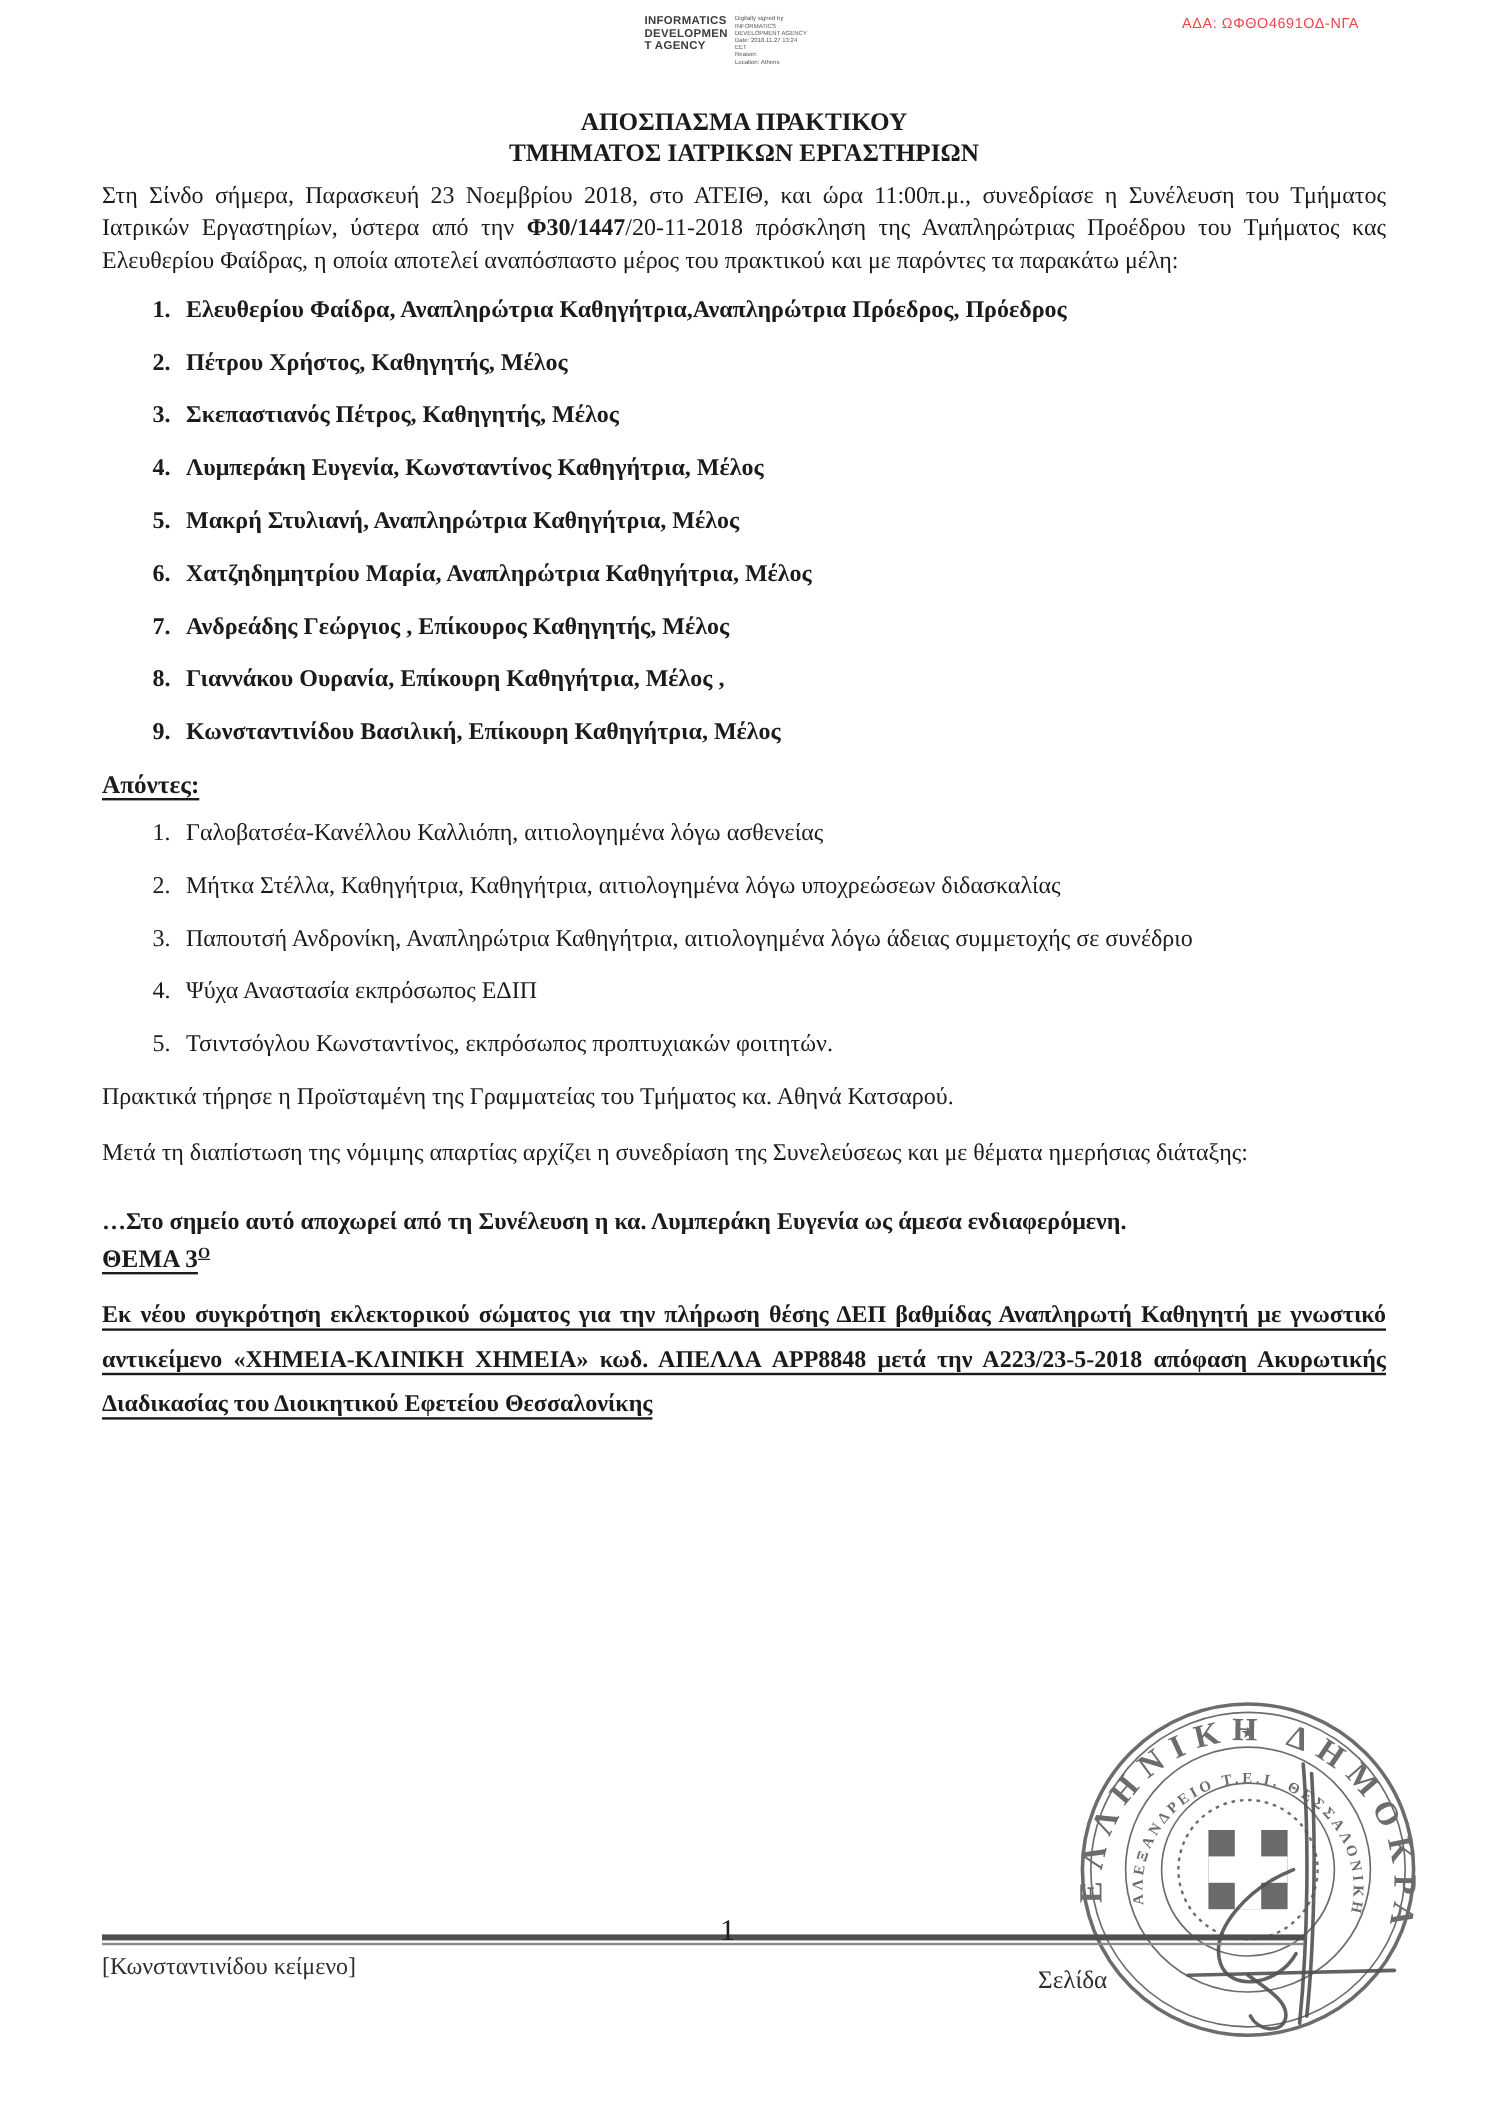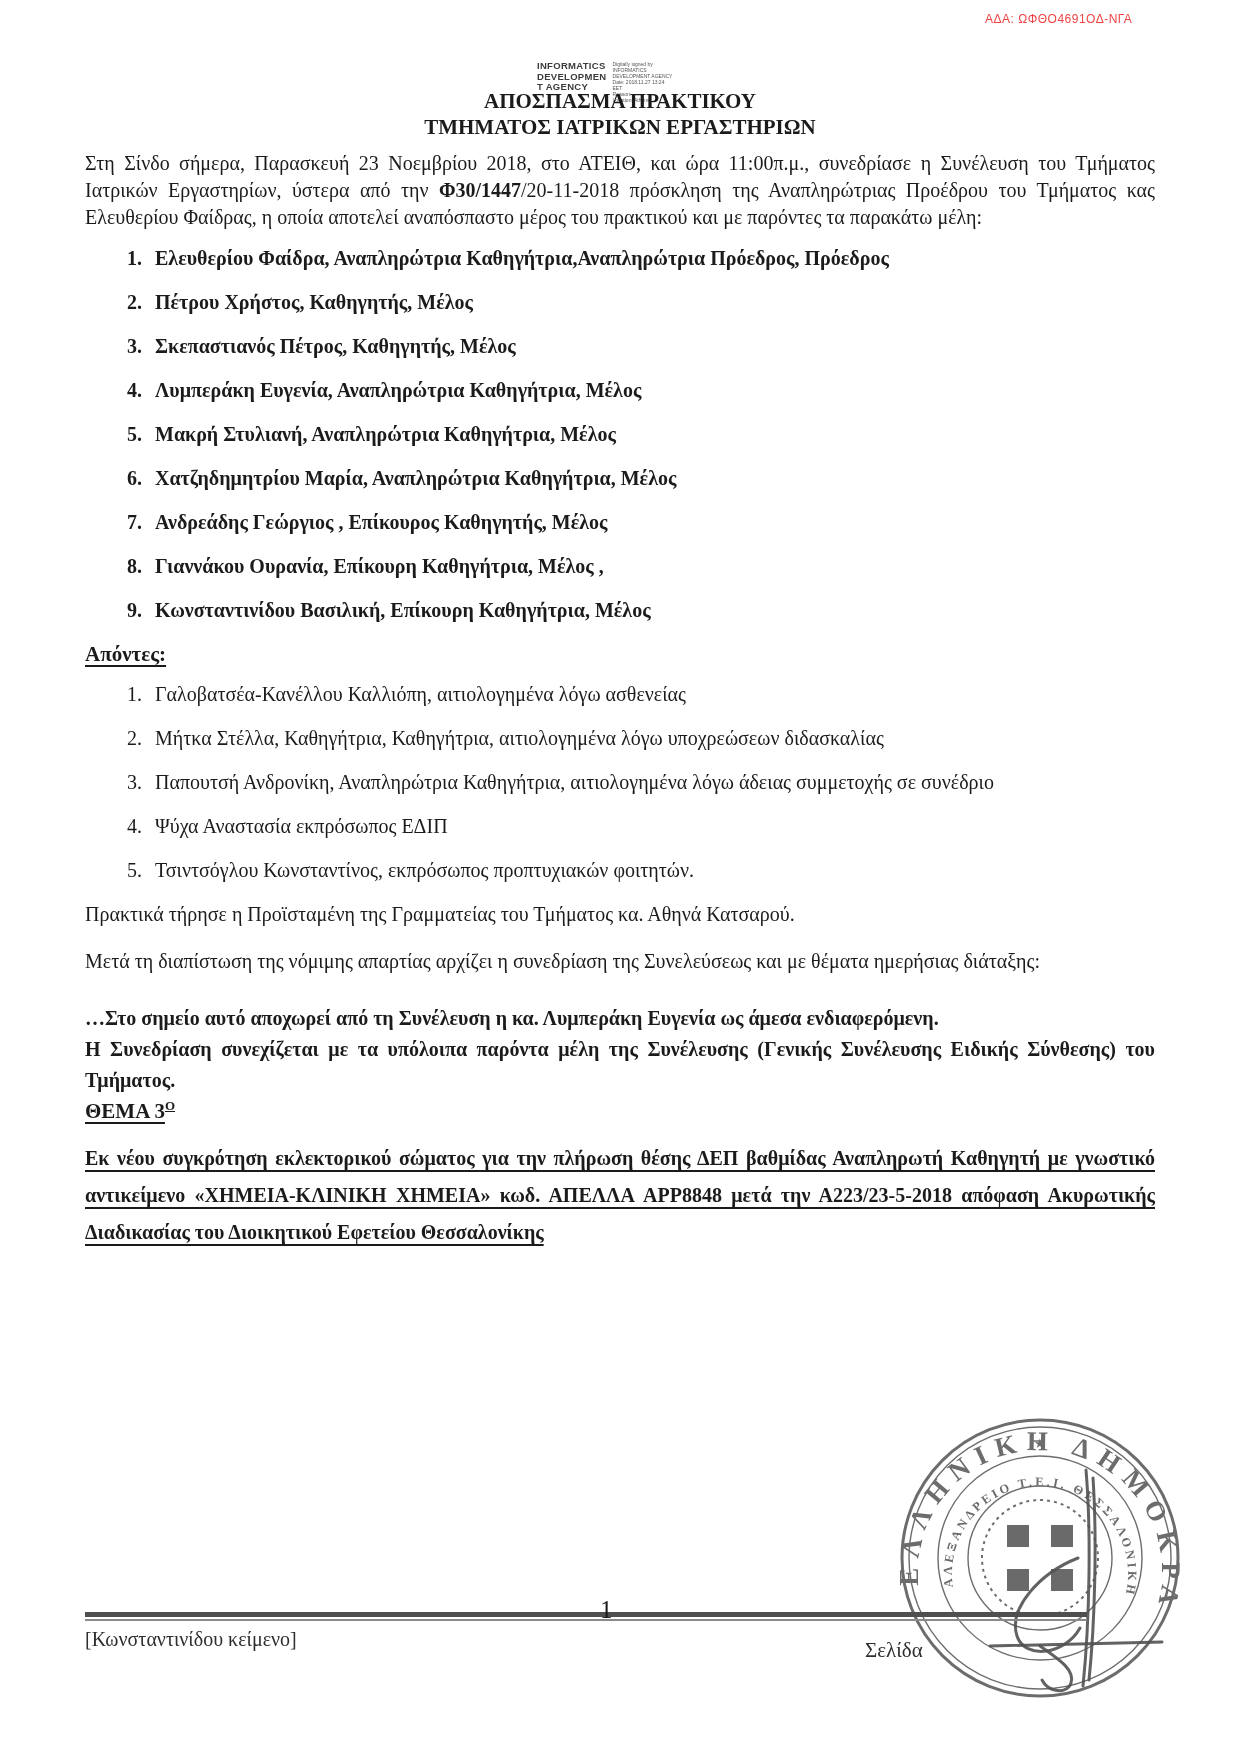--- a/index.html
+++ b/index.html
@@ -14,21 +14,21 @@
   }
   
   .ada{
     position:absolute;top:12px;left:985px;
     font-family:"Liberation Sans", sans-serif;
     font-size:12px;letter-spacing:.5px;color:#ef4444;
     white-space:nowrap;
   }
   .digistamp{
     position:absolute;top:13px;left:537px;
-    display:flex;gap:6px;margin-top:48px;
+    display:flex;gap:6px;
   }
   .digistamp-agency{
     font-family:"Liberation Sans", sans-serif;
     font-size:9.5px;line-height:10.5px;font-weight:600;
     letter-spacing:.3px;color:#3c3c3c;white-space:nowrap;
   }
   .digistamp-details{
     font-family:"Liberation Sans", sans-serif;
     font-size:5px;line-height:6px;color:#555;white-space:nowrap;
   }
@@ -146,21 +146,21 @@
       <div>ΑΠΟΣΠΑΣΜΑ ΠΡΑΚΤΙΚΟΥ</div>
       <div>ΤΜΗΜΑΤΟΣ ΙΑΤΡΙΚΩΝ ΕΡΓΑΣΤΗΡΙΩΝ</div>
     </div>
 
     <p class="intro"><span>Στη Σίνδο σήμερα, Παρασκευή 23 Νοεμβρίου 2018, στο ΑΤΕΙΘ, και ώρα 11:00π.μ., συνεδρίασε η Συνέλευση του Τμήματος Ιατρικών Εργαστηρίων, ύστερα από την </span><b>Φ30/1447</b><span>/20-11-2018 πρόσκληση της Αναπληρώτριας Προέδρου του Τμήματος κας Ελευθερίου Φαίδρας, η οποία αποτελεί αναπόσπαστο μέρος του πρακτικού και με παρόντες τα παρακάτω μέλη:</span></p>
 
     <ol class="member-list present-list">
       <li>Ελευθερίου Φαίδρα, Αναπληρώτρια  Καθηγήτρια,Αναπληρώτρια Πρόεδρος, Πρόεδρος</li>
       <li>Πέτρου Χρήστος, Καθηγητής, Μέλος</li>
       <li>Σκεπαστιανός Πέτρος, Καθηγητής, Μέλος</li>
-      <li>Λυμπεράκη Ευγενία, Αναπληρώτρια Καθηγήτρια, Μέλος</li>
+      <li>Λυμπεράκη Ευγενία, Κωνσταντίνος Καθηγήτρια, Μέλος</li>
       <li>Μακρή Στυλιανή, Αναπληρώτρια Καθηγήτρια, Μέλος</li>
       <li>Χατζηδημητρίου Μαρία, Αναπληρώτρια Καθηγήτρια, Μέλος</li>
       <li>Ανδρεάδης Γεώργιος , Επίκουρος Καθηγητής, Μέλος</li>
       <li>Γιαννάκου Ουρανία, Επίκουρη  Καθηγήτρια, Μέλος ,</li>
       <li>Κωνσταντινίδου Βασιλική, Επίκουρη  Καθηγήτρια, Μέλος</li>
     </ol>
 
     <div class="section-heading"><span class="u">Απόντες:</span></div>
 
     <ol class="member-list absent-list">
@@ -170,21 +170,20 @@
       <li>Ψύχα Αναστασία εκπρόσωπος ΕΔΙΠ</li>
       <li>Τσιντσόγλου  Κωνσταντίνος, εκπρόσωπος προπτυχιακών φοιτητών.</li>
     </ol>
 
     <p class="plain-par">Πρακτικά τήρησε η Προϊσταμένη της Γραμματείας του Τμήματος κα. Αθηνά Κατσαρού.</p>
 
     <p class="plain-par quorum">Μετά τη διαπίστωση της νόμιμης απαρτίας αρχίζει η συνεδρίαση της Συνελεύσεως και με θέματα ημερήσιας διάταξης:</p>
 
 
     <p class="bold-par">…Στο σημείο αυτό  αποχωρεί από τη Συνέλευση η κα. Λυμπεράκη Ευγενία ως άμεσα ενδιαφερόμενη.</p>
-    <p class="bold-par">Η Συνεδρίαση συνεχίζεται με τα υπόλοιπα παρόντα μέλη της Συνέλευσης (Γενικής Συνέλευσης Ειδικής Σύνθεσης) του Τμήματος.</p>
 
     <div class="section-heading topic-heading"><span class="u">ΘΕΜΑ 3</span><sup>Ο</sup></div>
 
     <p class="topic-body">Εκ νέου συγκρότηση εκλεκτορικού σώματος  για την πλήρωση θέσης ΔΕΠ βαθμίδας Αναπληρωτή Καθηγητή με γνωστικό αντικείμενο «ΧΗΜΕΙΑ-ΚΛΙΝΙΚΗ ΧΗΜΕΙΑ» κωδ. ΑΠΕΛΛΑ APP8848 μετά την Α223/23-5-2018 απόφαση  Ακυρωτικής Διαδικασίας του Διοικητικού Εφετείου Θεσσαλονίκης</p>
 
   </div>
 
   <svg class="seal" width="300" height="300" viewBox="0 0 300 300" xmlns="http://www.w3.org/2000/svg">
     <defs>
       <path id="outerArc" d="M 35,205 A 122,122 0 1 1 265,205"></path>

